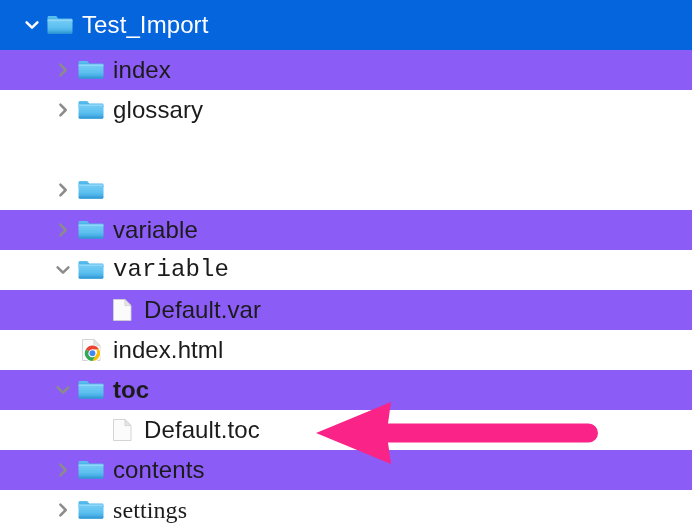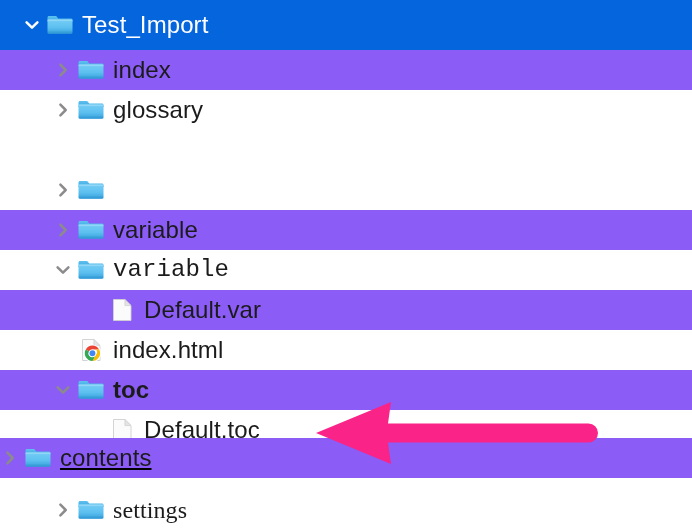--- a/index.html
+++ b/index.html
@@ -289,21 +289,21 @@
     <div class="row stripe-white" style="top: 410px; height: 40px; padding-left: 84px;">
       <span class="twisty none"></span>
       <span class="icon">
         <svg width="28" height="28" viewBox="0 0 28 28">
           <path d="M5.5 3.5 h11.4 L23 9.6 V24.5 H5.5 Z" fill="#fbfbfb" stroke="#cfcfcf" stroke-width="0.9"></path>
           <path d="M16.9 3.5 L23 9.6 h-6.1 Z" fill="#e4e4e4" stroke="#cfcfcf" stroke-width="0.7"></path>
         </svg>
       </span>
       <span class="label">Default.toc</span>
     </div>
-    <div class="row stripe-gray" style="top: 438px; height: 40px;  text-decoration: underline;">
+    <div class="row stripe-gray" style="top: 450px; height: 40px; padding-left: 53px;">
       <span class="twisty">
         <svg width="20" height="20" viewBox="0 0 20 20">
           <path d="M7.4 4.6 L12.7 10 L7.4 15.4" fill="none" stroke="#8b8b8b" stroke-width="2.5" stroke-linecap="round" stroke-linejoin="round"></path>
         </svg>
       </span>
       <span class="icon">
         <svg width="28" height="28" viewBox="0 0 28 28">
           <defs>
             <linearGradient id="fbTab" x1="0" y1="0" x2="0" y2="1">
               <stop offset="0" stop-color="#5ec2f0"></stop>

